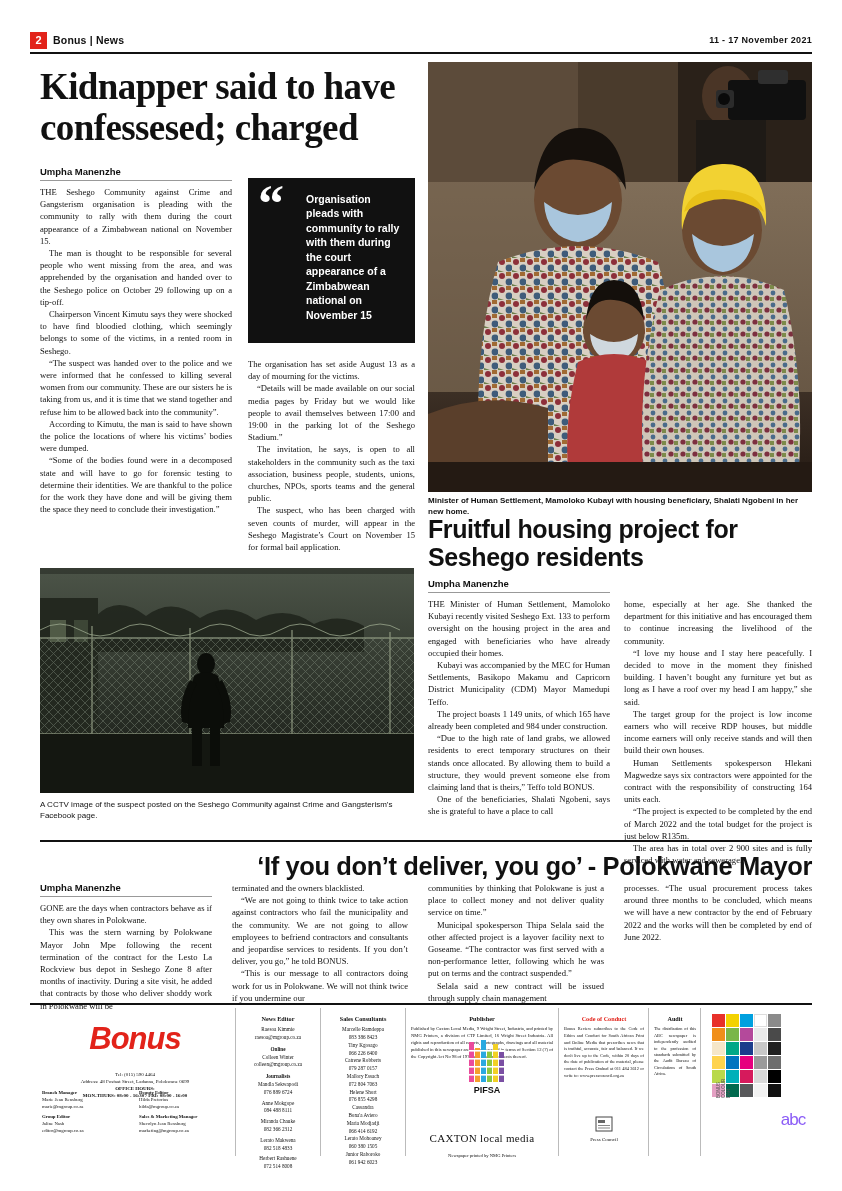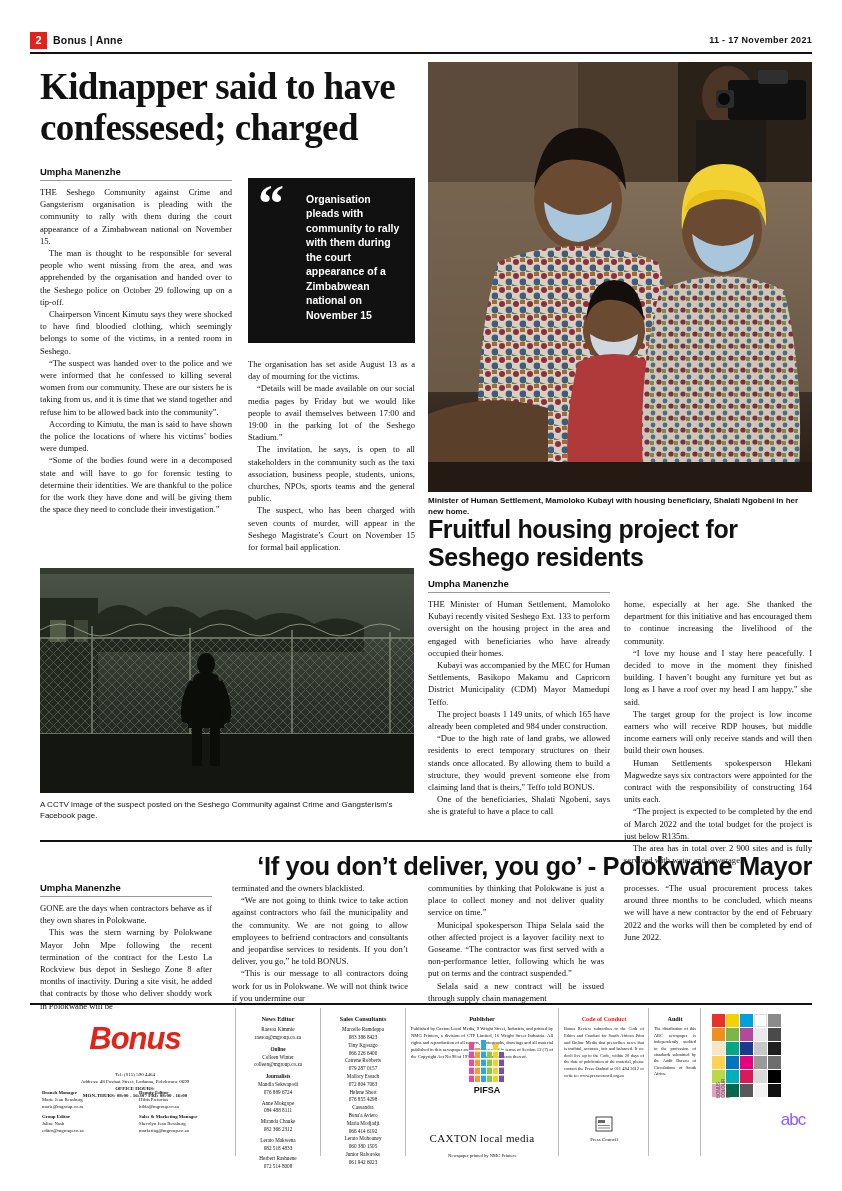--- a/index.html
+++ b/index.html
@@ -119,21 +119,21 @@
   
   .swatches { position:absolute; display:grid; grid-template-columns:repeat(5,13px); grid-template-rows:repeat(6,13px); gap:1px; }
 </style>
 </head>
 <body>
 
 <div class="page">
 
   <div class="masthead">
     <div class="pagenum">2</div>
-    <div class="mh-title">Bonus | Anne</div>
+    <div class="mh-title">Bonus | News</div>
     <div class="mh-date">11 - 17 November 2021</div>
   </div>
 
   <div class="hl1">Kidnapper said to have confessesed; charged</div>
 
   <div style="position:absolute;left:40px;top:166px;width:192px;">
     <div class="byline">Umpha Manenzhe</div>
   </div>
 
   <div class="col" style="left:40px; top:186px; width:192px;">

